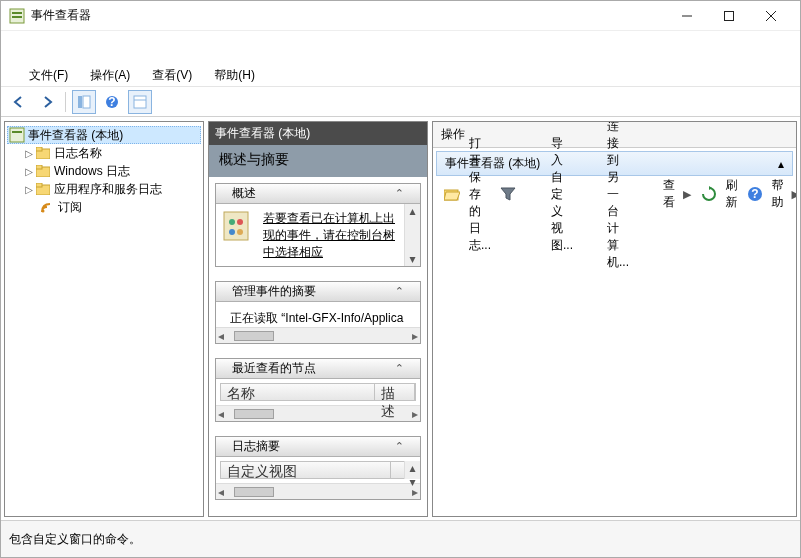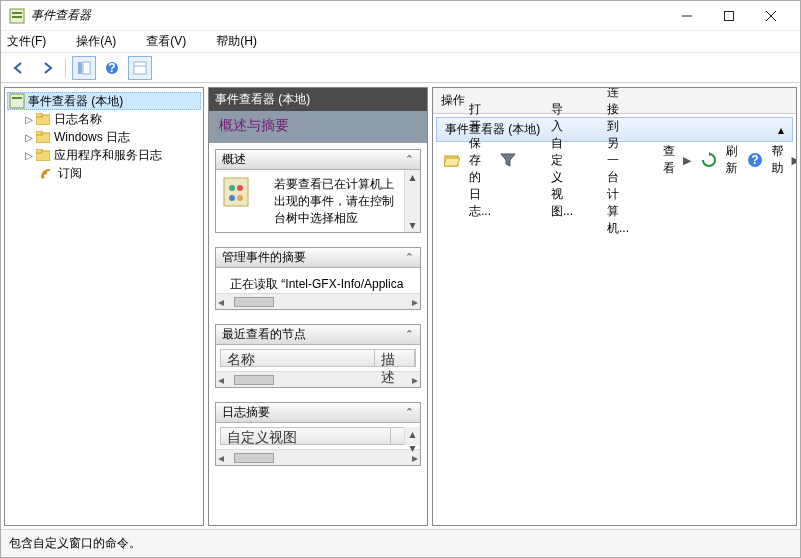--- a/index.html
+++ b/index.html
@@ -1,26 +1,26 @@
 <!DOCTYPE html>
 <html><head>
 <meta charset="utf-8">
 <style>
 * { box-sizing: border-box; margin: 0; padding: 0; font-family: "Microsoft YaHei", "Segoe UI", sans-serif; font-size: 12px; }
 body { width: 801px; height: 558px; background: #fff; border: 1px solid #aaa; display: flex; flex-direction: column; overflow: hidden; }
 
 
-.titlebar { height: 30px; display: flex; align-items: center; padding: 0 8px; background: #fff; border-bottom: 1px solid #eee; font-style: italic; }
+.titlebar { height: 30px; display: flex; align-items: center; padding: 0 8px; background: #fff; border-bottom: 1px solid #eee; }
 .titlebar .icon { width: 16px; height: 16px; margin-right: 6px; display: inline-flex; align-items: center; justify-content: center; }
 .titlebar .title { flex: 1; font-size: 12px; }
 .titlebar .winbtns { display: flex; }
 .titlebar .winbtn { width: 42px; height: 30px; display: flex; align-items: center; justify-content: center; cursor: default; }
 
 
-.menubar { height: 22px; display: flex; align-items: center; padding: 0 0; gap: 18px; border-bottom: 1px solid #e5e5e5; }
+.menubar { height: 22px; display: flex; align-items: center; padding: 0 22px; gap: 10px; border-bottom: 1px solid #e5e5e5; margin-top: 34px; }
 .menubar .mitem { padding: 2px 6px; cursor: default; }
 
 
 .toolbar { height: 30px; display: flex; align-items: center; padding: 2px 6px; gap: 4px; border-bottom: 1px solid #d0d0d0; }
 .toolbar .tbtn { width: 24px; height: 24px; display: flex; align-items: center; justify-content: center; border: 1px solid transparent; }
 .toolbar .sep { width: 1px; height: 20px; background: #d0d0d0; margin: 0 2px; }
 .toolbar .tbtn.boxed { border: 1px solid #8ab4e0; background: #e8f1fb; }
 
 
 .panes { flex: 1; display: flex; min-height: 0; border-top: 1px solid #fff; }
@@ -32,50 +32,50 @@
 .tree { padding: 4px 2px; }
 .tree-row { display: flex; align-items: center; height: 18px; padding: 0 2px; white-space: nowrap; cursor: default; }
 .tree-row.selected { background: #cde8ff; border: 1px dotted #7eb4ea; padding: 0 1px; height: 18px; }
 .twisty { width: 12px; color: #606060; font-size: 10px; text-align: center; user-select: none; }
 .tree-icon { width: 16px; height: 16px; margin-right: 3px; display: inline-flex; align-items: center; justify-content: center; }
 .indent1 { padding-left: 16px; }
 .indent2 { padding-left: 32px; }
 
 
 .mid-head { background: #4b4b4b; color: #fff; padding: 3px 6px; }
-.mid-banner { background: #8e9ca9; color: #701a75; font-size: 14px; padding: 6px 10px 8px 10px; }
+.mid-banner { background: #8e9ca9; color: #000000; font-size: 14px; padding: 6px 10px 8px 10px; }
 .mid-body { flex: 1; overflow: auto; padding: 6px 6px 6px 6px; display: flex; flex-direction: column; gap: 14px; }
 
 .section { border: 1px solid #9f9f9f; }
 .section-head { display: flex; align-items: center; justify-content: space-between;
   background: linear-gradient(#fdfdfd, #dcdcdc); border-bottom: 1px solid #b0b0b0;
-  padding: 2px 6px; height: 20px; cursor: default; text-align: right; }
+  padding: 2px 16px; height: 20px; cursor: default; text-align: right; }
 .section-head .caret { font-size: 11px; color: #555; }
 .section-body { padding: 6px; position: relative; }
 .section .scroll-x { height: 16px; background: #efefef; border-top: 1px solid #ddd; display: flex; align-items: center; justify-content: space-between; padding: 0 2px; font-size: 10px; color: #666; }
 .section .scroll-x .thumb { height: 10px; width: 40px; background: #cfcfcf; border: 1px solid #a0a0a0; margin-left: 10px; }
 .section .vscroll { position: absolute; right: 0; top: 0; bottom: 0; width: 16px; background: #efefef; border-left: 1px solid #ddd; display: flex; flex-direction: column; align-items: center; justify-content: space-between; font-size: 9px; color: #555; }
-.desc-box { display: flex; gap: 24px; padding-right: 18px; }
+.desc-box { display: flex; gap: 13px; padding-right: 18px; text-decoration: underline; }
 .desc-box .text { font-size: 12px; line-height: 1.4; }
 
 .colhdr { display: flex; background: linear-gradient(#fafafa,#e6e6e6); border: 1px solid #c2c2c2; height: 18px; }
 .colhdr span { padding: 1px 6px; border-right: 1px solid #c2c2c2; font-size: 14px; color: #333; }
 
 
 .actions-head { border-bottom: 1px solid #ccc; padding: 4px 8px; background: #f5f5f5; font-size: 12px; }
 .actions-groupbar { background: linear-gradient(#eef5fc, #d7e8fa); border: 1px solid #a8c7e8; margin: 3px; padding: 3px 8px; display: flex; align-items: center; justify-content: space-between; cursor: default; }
 .actions-list { padding: 2px 6px; display: flex; flex-direction: row; }
 .action-item { display: flex; align-items: center; height: 26px; padding: 2px 4px; gap: 8px; cursor: default; }
 .action-item .aicon { width: 18px; height: 18px; display: inline-flex; align-items: center; justify-content: center; }
 .action-item .lbl { flex: 1; }
 .action-item .more { color: #555; font-size: 11px; }
 .action-item.indented { padding-left: 30px; }
 
 
-.statusbar { height: 28px; border-top: 1px solid #d0d0d0; padding: 2px 8px; display: flex; align-items: center; font-size: 12px; background: #f6f6f6; }
+.statusbar { height: 37px; border-top: 1px solid #d0d0d0; padding: 2px 8px; display: flex; align-items: center; font-size: 12px; background: #f6f6f6; }
 
 
 .folder-icon svg rect { fill: #f7d774; stroke: #c9a431; }
 </style>
 </head>
 <body>
 
 <div class="titlebar">
   <span class="icon">
     <svg width="16" height="16">

